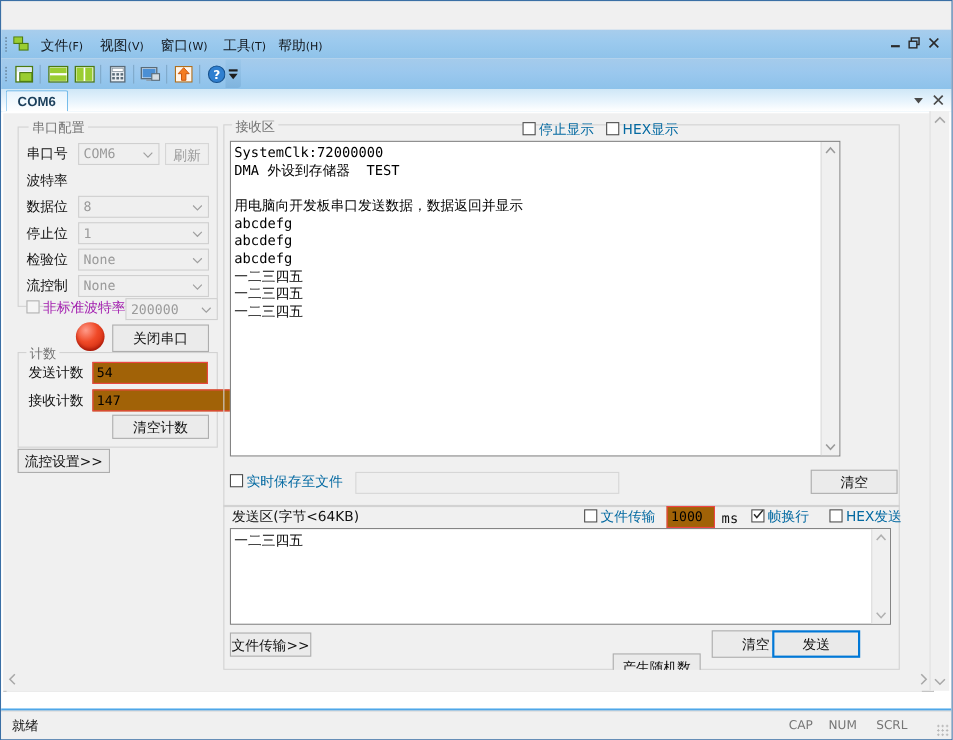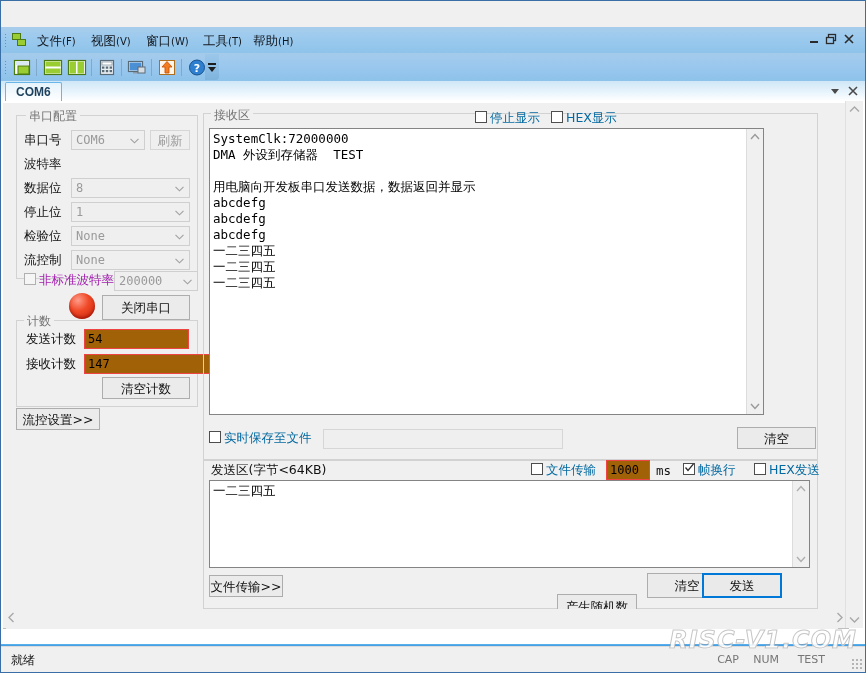--- a/index.html
+++ b/index.html
@@ -502,19 +502,18 @@
         </svg>
     </span>
   </div>
 
   <div class="mdi-border-b" style="bottom:25px;"></div>
 
   <div class="statusbar">
     <span class="status-text">就绪</span>
     <span class="status-ind" style="right:126px;">CAP</span>
     <span class="status-ind" style="right:86px;">NUM</span>
-    <span class="status-ind" style="right:40px;">TEST</span>
+    <span class="status-ind" style="right:40px;">SCRL</span>
     <span class="status-grip"></span>
   </div>
 
-  <div class="watermark">RISC-V1.COM</div>
 
 </div>
 
 </body></html>

